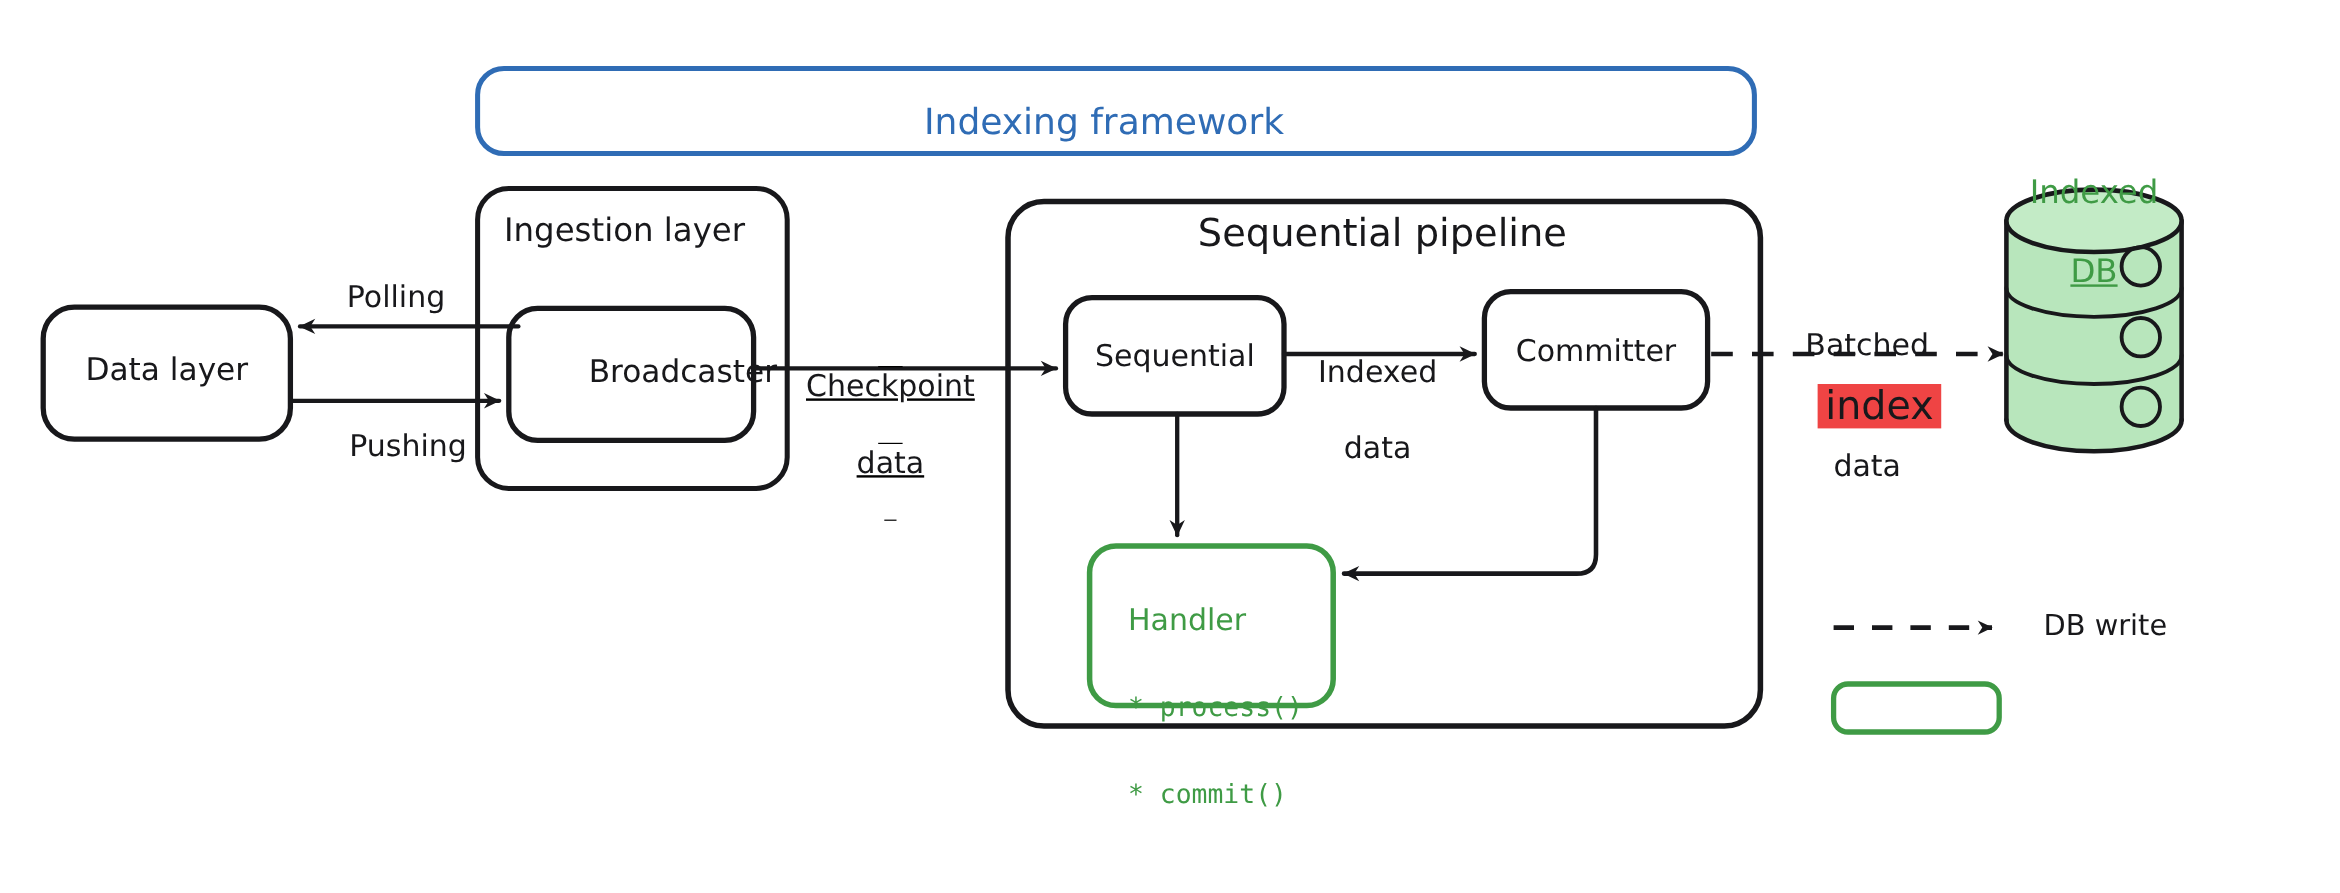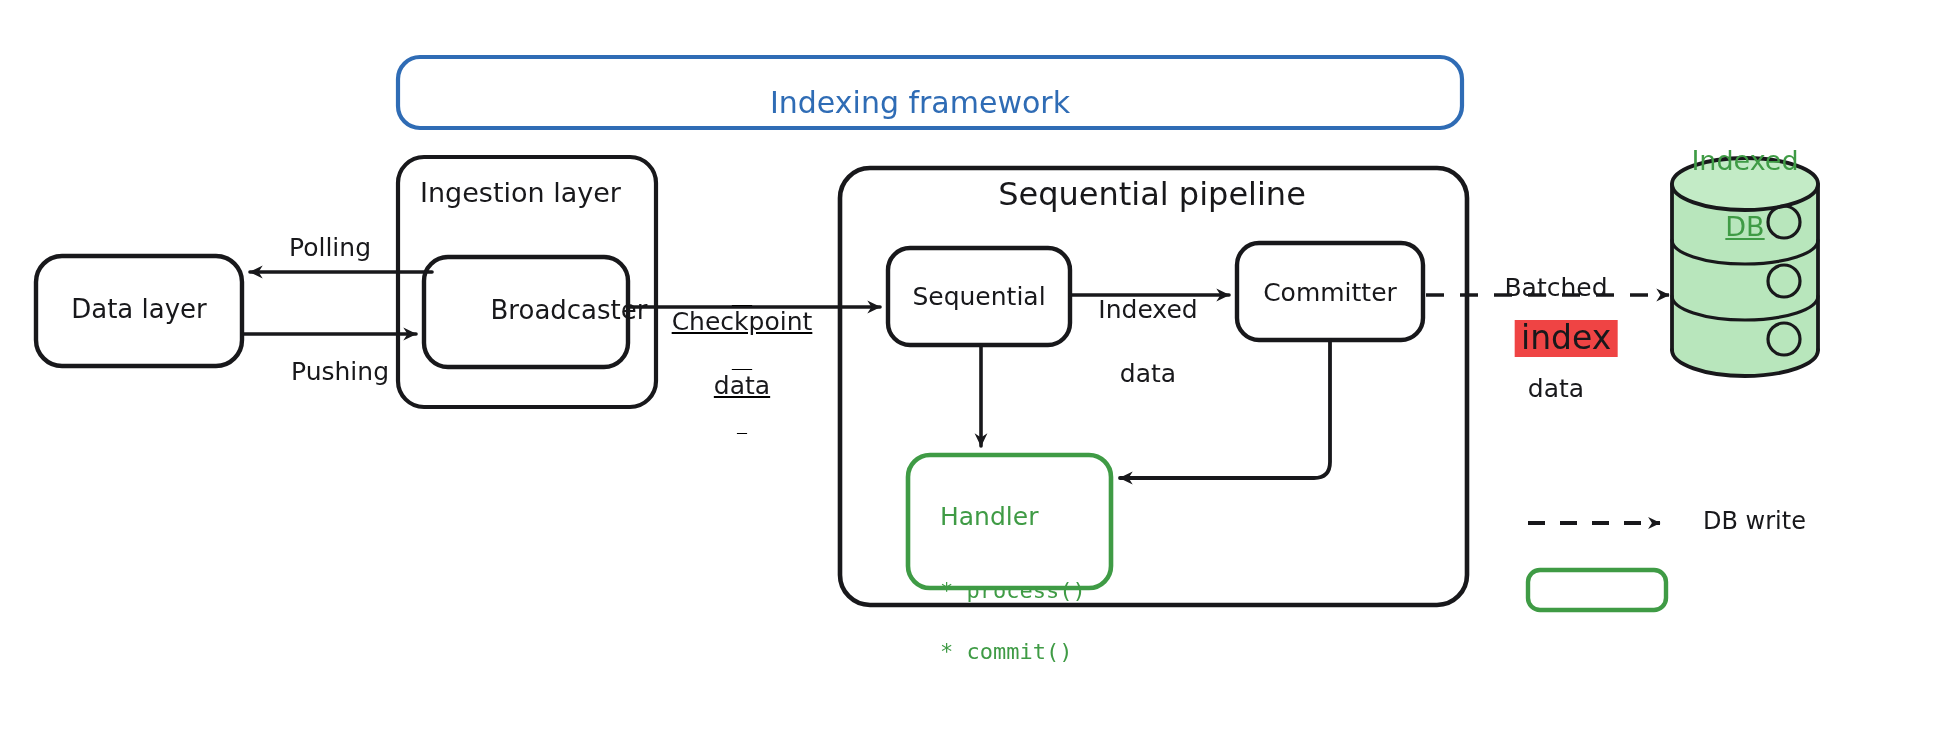--- a/index.html
+++ b/index.html
@@ -123,21 +123,21 @@
 
   <div class="lbl hand t-black ctr" style="left:526px; top:296px; font-size:26px;margin-left:43px;">Broadcaster</div>
 
   <div class="lbl hand t-black ctr" style="left:979px; top:283px; font-size:25px;">Sequential</div>
 
   <div class="lbl hand t-black ctr" style="left:1330px; top:279px; font-size:25px;">Committer</div>
 
   <div class="lbl" style="left:940px; top:467px;">
     <div class="hand t-green" style="font-size:25px;">Handler</div>
     <div class="mono t-green" style="font-size:22px; margin-top:12px;">* process()</div>
-    <div class="mono t-green" style="font-size:22px; margin-top:1px;">* commit()</div>
+    <div class="mono t-green" style="font-size:22px; margin-top:12px;">* commit()</div>
   </div>
 
   <div class="lbl ctr" style="left:1745px; top:110px;">
     <div class="hand t-green" style="font-size:27px;">Indexed</div>
     <div class="hand t-green" style="font-size:27px;text-decoration:underline;">DB</div>
   </div>
 
   <div class="lbl hand t-black ctr" style="left:330px; top:234px; font-size:25px;">Polling</div>
 
   <div class="lbl hand t-black ctr" style="left:340px; top:345px; font-size:25px;margin-top:13px;">Pushing</div>

